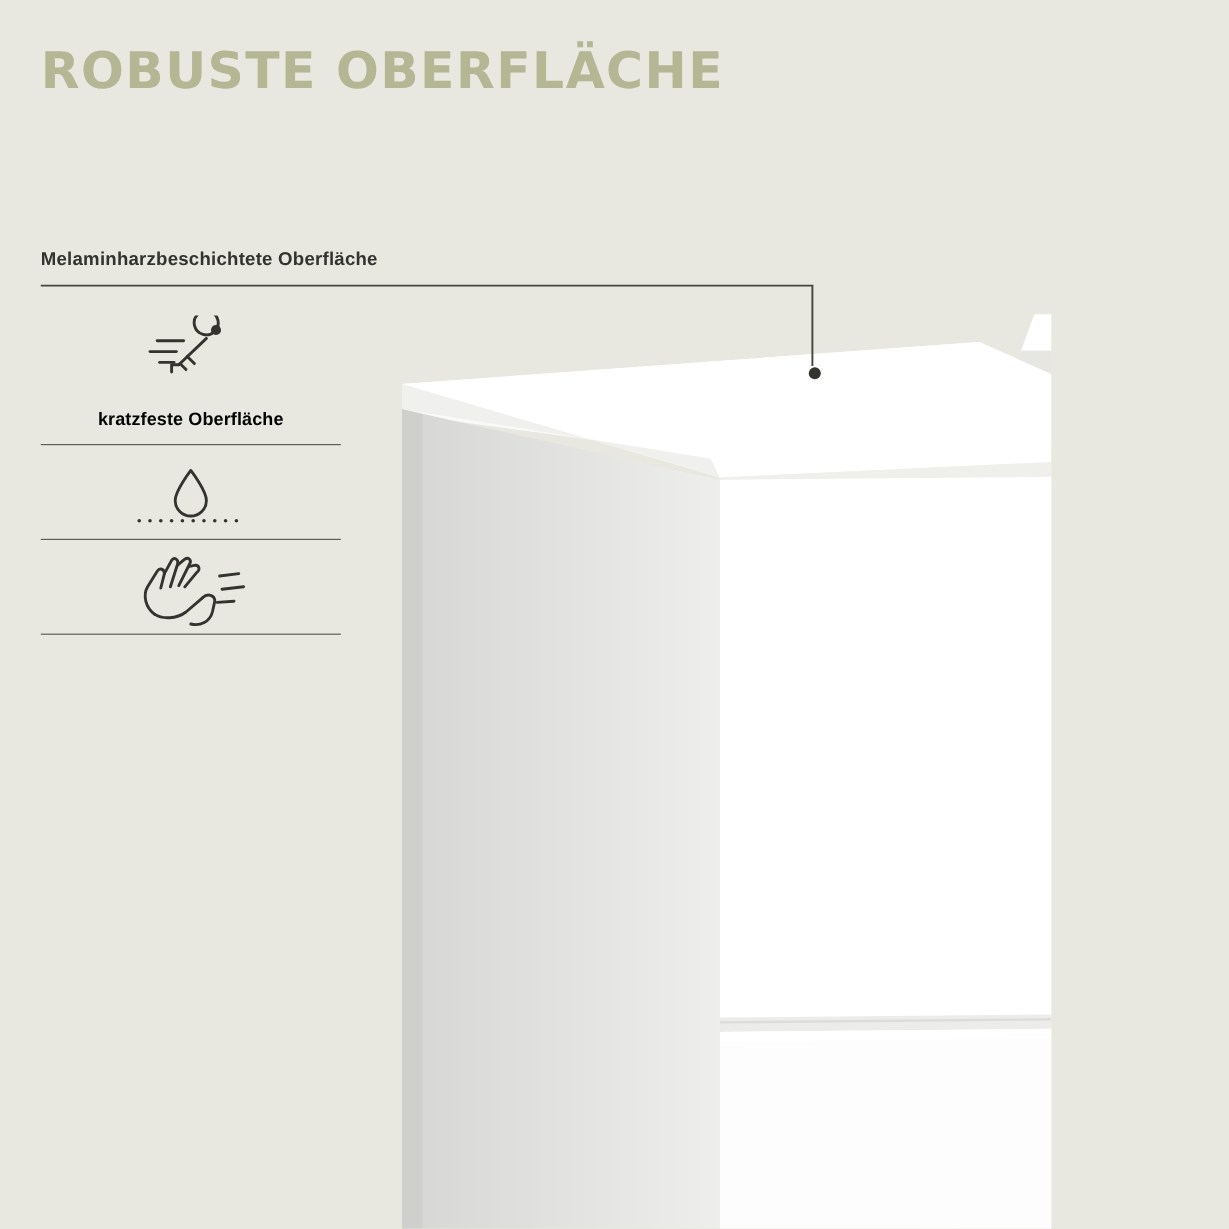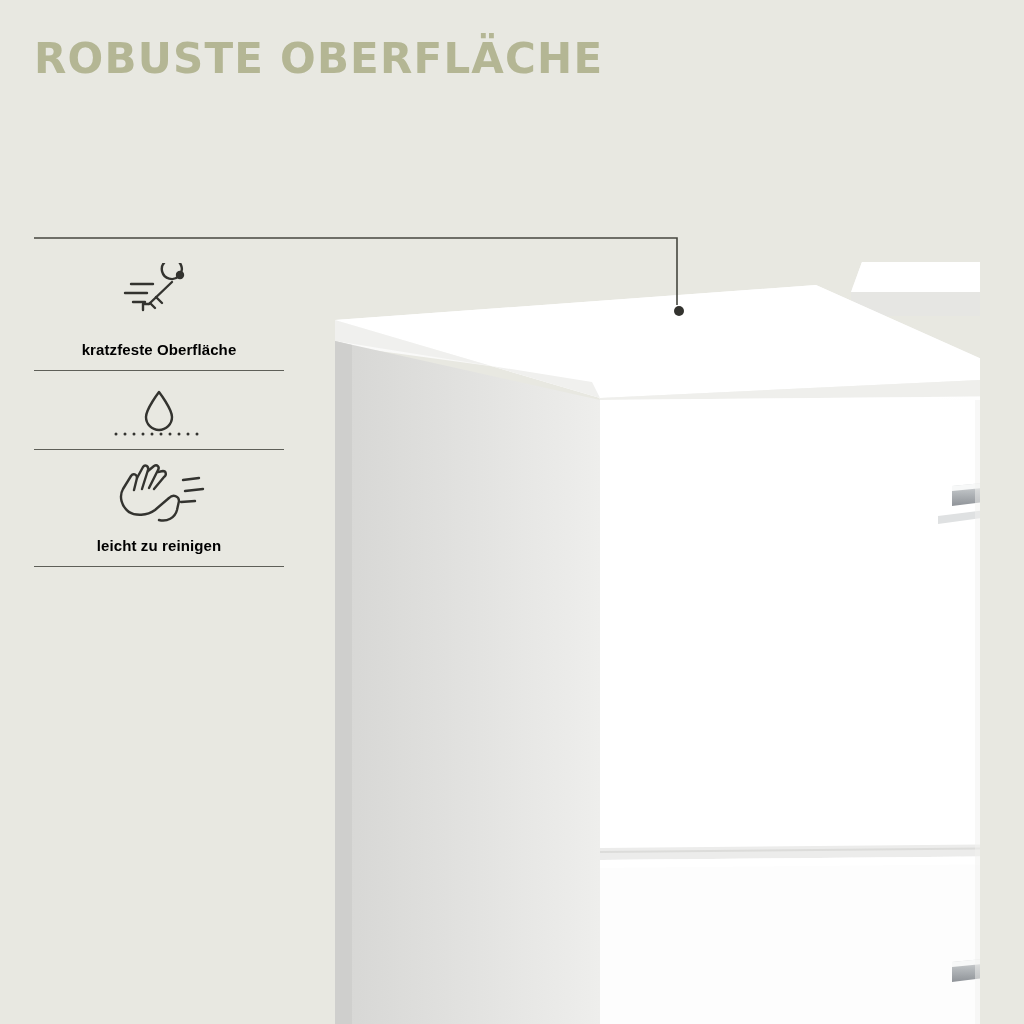--- a/index.html
+++ b/index.html
@@ -11,21 +11,21 @@
     height: 1024px;
     background: #e8e8e1;
     font-family: "Liberation Sans", sans-serif;
     overflow: hidden;
     position: relative;
   }
 
   #stage {
     position: absolute;
     left: 0; top: 0;
-    width: 980px;
+    width: 876px;
     height: 1024px;
     background: #e8e8e1;
     overflow: hidden;
   }
 
   
   .headline {
     position: absolute;
     left: 34px;
     top: 34px;
@@ -178,20 +178,21 @@
 
     <circle cx="679" cy="311" r="5" fill="#33332f"></circle>
   </svg>
 
   <svg class="leader-svg" viewBox="0 0 1024 1024">
     <path d="M34,238 L677,238 L677,305" fill="none" stroke="#45463f" stroke-width="1.6"></path>
   </svg>
 
   <div class="headline">ROBUSTE OBERFLÄCHE</div>
 
+  <div class="callout-label">Melaminharzbeschichtete Oberfläche</div>
 
   <div class="features">
 
     <div class="feature">
       <div class="feature-icon">
         <svg width="100" height="64" viewBox="0 0 100 64">
           <g fill="none" stroke="#33332f" stroke-width="2.4" stroke-linecap="round" stroke-linejoin="round">
             <path d="M70,13 a10,10 0 1,0 -0.2,0.2 Z"></path>
             <circle cx="71" cy="12" r="4.2" fill="#33332f" stroke="none"></circle>
             <path d="M63,19 L40,41"></path>
@@ -241,19 +242,18 @@
             <path d="M49,13 L55,8 C58,6 61,9 59,12 L50,30"></path>
             <path d="M59,14 L64,13 C67,13 68,17 65,19 L55,31"></path>
             <path d="M30,54 C36,58 48,58 56,52 L70,40"></path>
             <path d="M70,40 C74,36 80,38 80,43 L78,52 C76,60 68,64 60,62"></path>
             <path d="M84,22 L100,20"></path>
             <path d="M86,33 L104,31"></path>
             <path d="M82,44 L96,43"></path>
           </g>
         </svg>
       </div>
-      <div class="feature-label">leicht zu reinigen</div>
       <div class="feature-rule"></div>
     </div>
 
   </div>
 
 </div>
 
 </body></html>

